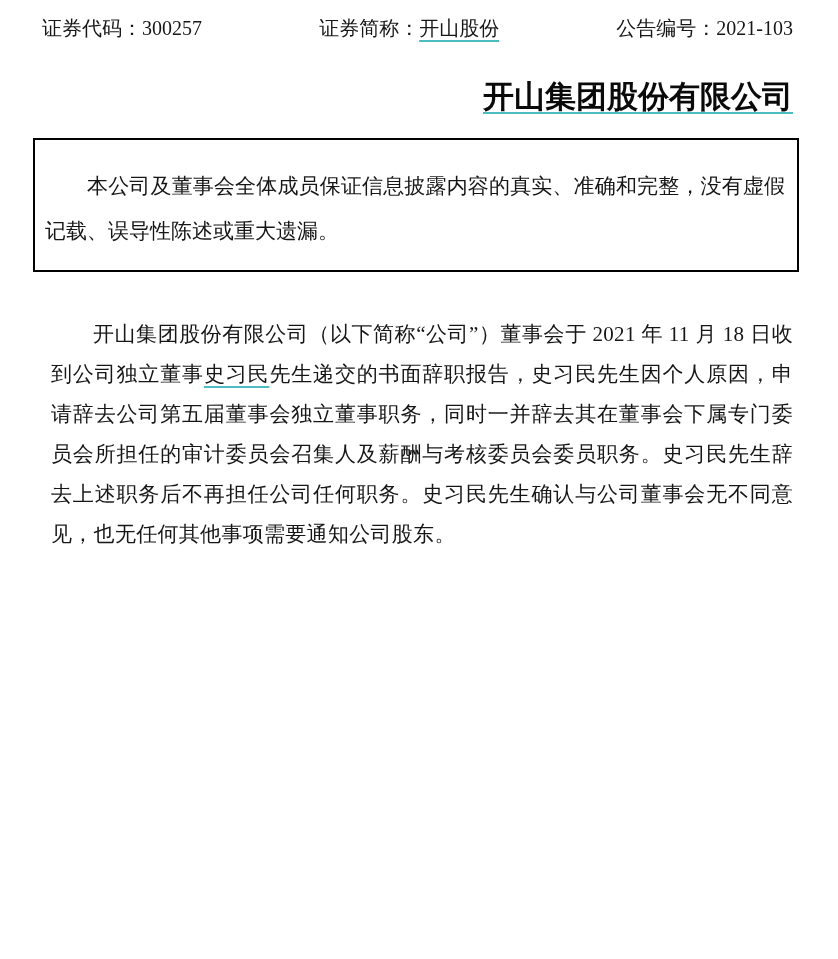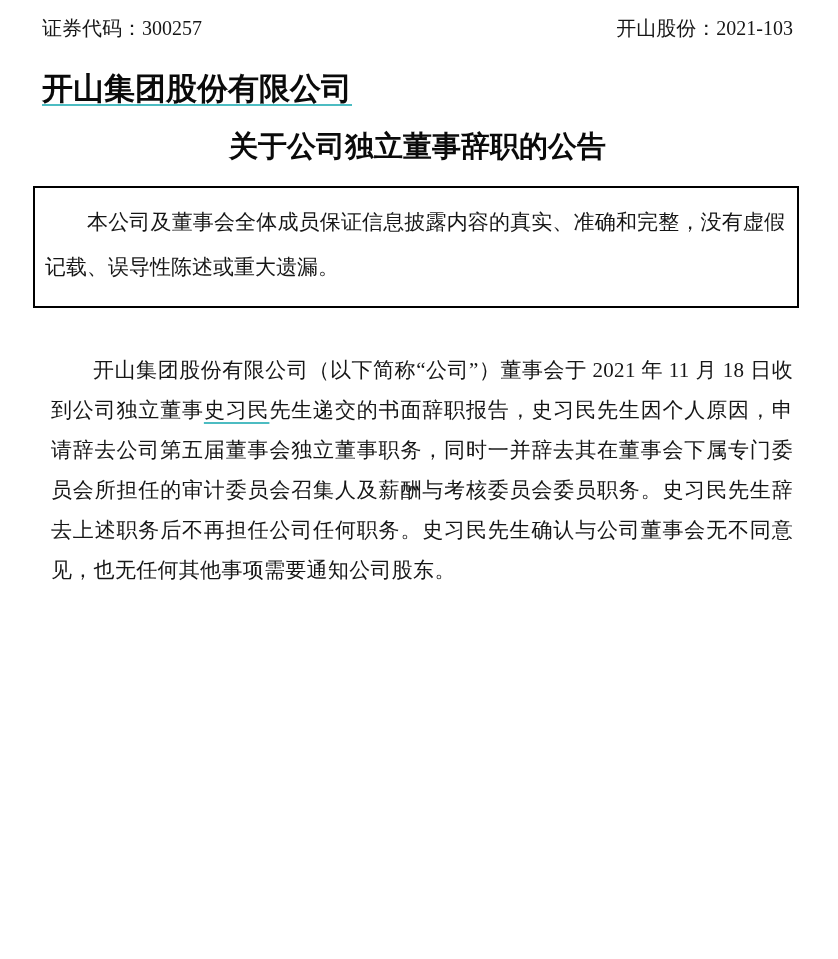--- a/index.html
+++ b/index.html
@@ -22,42 +22,42 @@
     line-height: 28px;
     white-space: nowrap;
   }
   .t-underline {
     text-decoration: underline;
     text-decoration-color: #4cbcc2;
     text-decoration-thickness: 2px;
     text-underline-offset: 5px;
   }
   .title-company {
-    margin: 26px 0 0 0;
-    text-align: left;
+    margin: 34px 0 0 0;
+    text-align: right;
     font-family: "Liberation Sans", "DejaVu Sans", sans-serif;
     font-weight: 700;
     font-size: 31px;
     line-height: 42px;
     color: #0a0a0a;
   }
   .title-subject {
     margin: 16px 0 0 0;
     text-align: center;
     font-family: "Liberation Sans", "DejaVu Sans", sans-serif;
     font-weight: 700;
     font-size: 29px;
     line-height: 40px;
     color: #0a0a0a;
   }
   .statement-box {
     box-sizing: border-box;
     margin: 20px -6px 0 -9px;
     border: 2px solid #000000;
-    padding: 12px 12px 16px 10px;
+    padding: 24px 12px 16px 10px;
   }
   .statement-box p {
     margin: 0;
     font-size: 21px;
     line-height: 45px;
     text-indent: 2em;
     text-align: justify;
     text-justify: inter-character;
   }
   .doc-body { margin-top: 42px; }
@@ -74,29 +74,31 @@
 </head>
 <body>
 
 <div class="page">
 
   <div class="doc-header">
     <div>
       <span>证券代码：</span><span>300257</span>
     </div>
     <div>
-      <span>开山股份：</span><span>2021-103</span>
+      <span>证券简称：</span><span class="t-underline">开山股份</span>
+    </div>
+    <div>
+      <span>公告编号：</span><span>2021-103</span>
     </div>
   </div>
 
   <h1 class="title-company">
     <span class="t-underline">开山集团股份有限公司</span>
   </h1>
 
-  <h2 class="title-subject">关于公司独立董事辞职的公告</h2>
 
   <div class="statement-box">
     <p>本公司及董事会全体成员保证信息披露内容的真实、准确和完整，没有虚假记载、误导性陈述或重大遗漏。</p>
   </div>
 
   <div class="doc-body">
       <p class="body-para"><span>开山集团股份有限公司（以下简称“公司”）董事会于 2021 年 11 月 18 日收到公司独立董事</span><span class="t-underline">史习民</span><span>先生递交的书面辞职报告，史习民先生因个人原因，申请辞去公司第五届董事会独立董事职务，同时一并辞去其在董事会下属专门委员会所担任的审计委员会召集人及薪酬与考核委员会委员职务。史习民先生辞去上述职务后不再担任公司任何职务。史习民先生确认与公司董事会无不同意见，也无任何其他事项需要通知公司股东。</span></p>
     </div>
 
 </div>

